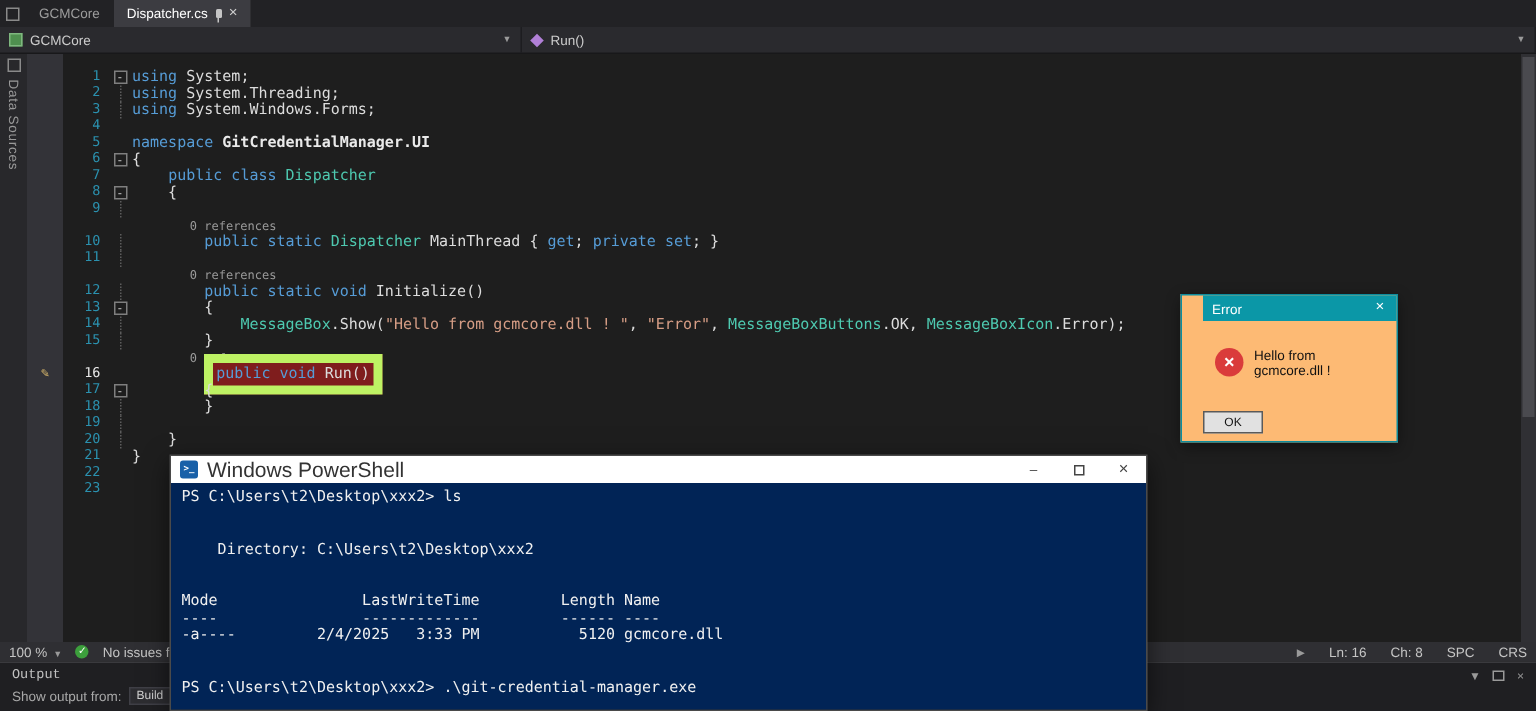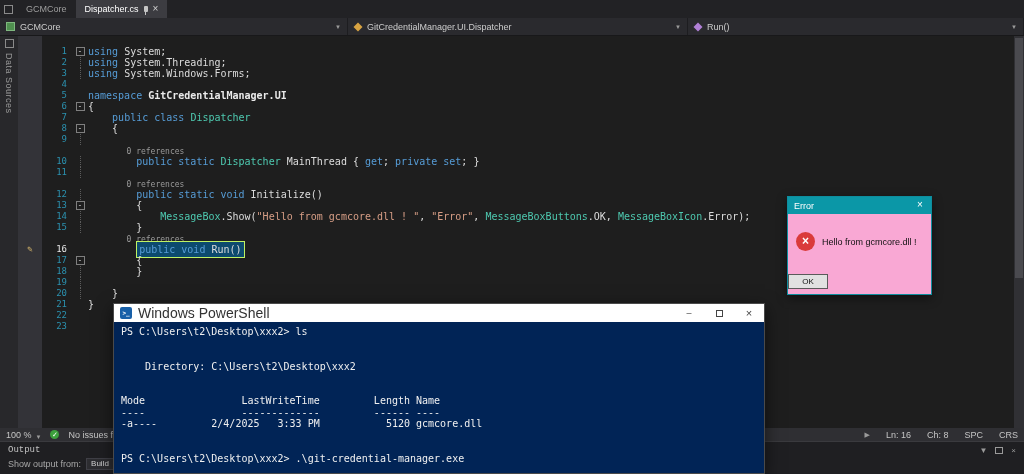--- a/index.html
+++ b/index.html
@@ -37,21 +37,21 @@
   .pencil { color:#d4b46a; font-size:9px; line-height:11px; }
   .lnum { flex:0 0 30px; text-align:right; padding-right:5px; color:#2b91af; font-size:9px; }
   .crow.hl .lnum { color:#e8e8e8; }
   .fold { flex:0 0 16px; text-align:center; }
   .foldbox { display:inline-block; width:9px; height:9px; line-height:7px; border:1px solid #7f7f7f; color:#c8c8c8; font-size:8px; vertical-align:top; margin-top:1px; }
   .foldbar { display:inline-block; width:0; height:11px; border-left:1px dotted #5c5c5c; }
   .ctext { white-space:pre; color:#dcdcdc; }
   .tk-kw { color:#569cd6; } .tk-type { color:#4ec9b0; } .tk-str { color:#d69d85; }
   .tk-txt { color:#dcdcdc; } .tk-txtb { color:#eaeaea; font-weight:bold; }
   .lens { font-size:8px; color:#9a9a9a; white-space:pre; }
-  .selbox { background:#0c4a6e; border:1px solid #bef264; padding:2px 2px; }
+  .selbox { background:#7f1d1d; border:6px solid #bef264; padding:2px 2px; }
 
   
   .vscroll { position:absolute; right:0; top:36px; width:10px; height:392px; background:#303034; }
   .vthumb { position:absolute; left:1px; top:2px; width:8px; height:240px; background:#4a4a4f; }
 
   
   .statusbar { position:absolute; left:0; top:428px; width:1024px; height:13px; background:#2f2f33; display:flex; align-items:center; font-size:9px; color:#c5c5c5; padding:0 6px; gap:9px; }
   .zoom { display:flex; align-items:flex-end; gap:4px; }
   .zoom .chev { font-size:6px; color:#9a9a9a; }
   .check { width:9px; height:9px; border-radius:50%; background:#3c9f3c; color:#fff; font-size:7px; line-height:9px; text-align:center; }
@@ -61,21 +61,21 @@
   
   .output { position:absolute; left:0; top:441px; width:1024px; height:33px; background:#1f1f22; border-top:1px solid #3a3a3e; padding:3px 8px 0 8px; }
   .out-head { display:flex; align-items:center; }
   .out-title { font-size:9px; color:#c0c0c0;font-family:Liberation Mono, monospace; }
   .out-icons { margin-left:auto; display:flex; gap:8px; align-items:center; color:#9a9a9a; font-size:8px; }
   .frame-icon { width:8px; height:7px; border:1px solid #9a9a9a; }
   .out-row2 { margin-top:3px; display:flex; align-items:center; gap:5px; font-size:9px; color:#a8a8a8; }
   .out-dd { width:140px; height:12px; background:#2d2d31; border:1px solid #3f3f46; font-size:8px; color:#cfcfcf; padding:0 4px; line-height:10px; }
 
   
-  .dialog { position:absolute; left:787px; top:196px; width:145px; height:99px; z-index:40; background:#f9a8d4; border:1px solid #0e8d9e; box-shadow:0 3px 10px rgba(0,0,0,.45); display:flex; flex-direction:column; }
+  .dialog { position:absolute; left:787px; top:196px; width:145px; height:99px; z-index:40; background:#fdba74; border:1px solid #0e8d9e; box-shadow:0 3px 10px rgba(0,0,0,.45); display:flex; flex-direction:column;padding-left:14px; }
   .dlg-title { height:17px; background:#0b97a7; display:flex; align-items:center; padding-left:6px; }
   .dlg-title-text { font-size:9px; color:#ffffff; }
   .dlg-close { margin-left:auto; width:22px; height:17px; color:#ffffff; font-size:10px; text-align:center; line-height:16px; }
   .dlg-body { flex:1; display:flex; align-items:center; gap:7px; padding:0 8px; }
   .err-icon { width:19px; height:19px; border-radius:50%; background:#da3b3b; color:#fff; font-size:12px; font-weight:bold; line-height:19px; text-align:center; flex:0 0 19px; }
   .dlg-msg { font-size:9px; color:#111111; }
   .dlg-footer { height:25px; display:flex; align-items:center; padding-right:9px; }
   .ok-btn { width:40px; height:15px; background:#e1e1e1; border:1px solid #5a5a5a; font-size:8px; color:#111; text-align:center; line-height:13px; }
 
   
@@ -106,25 +106,20 @@
       <span class="close">×</span>
     </div>
   </div>
 
   <div class="navbar">
     <div class="nav-dd p1">
       <span class="ic-proj"></span>
       <span>GCMCore</span>
       <span class="chev">▼</span>
     </div>
-    <div class="nav-dd p2">
-      <span class="ic-class"></span>
-      <span>GitCredentialManager.UI.Dispatcher</span>
-      <span class="chev">▼</span>
-    </div>
     <div class="nav-dd p3">
       <span class="ic-method"></span>
       <span>Run()</span>
       <span class="chev">▼</span>
     </div>
   </div>
 
   <div class="rail">
     <span class="rail-icon"></span>
     <span class="rail-label">Data Sources</span>

